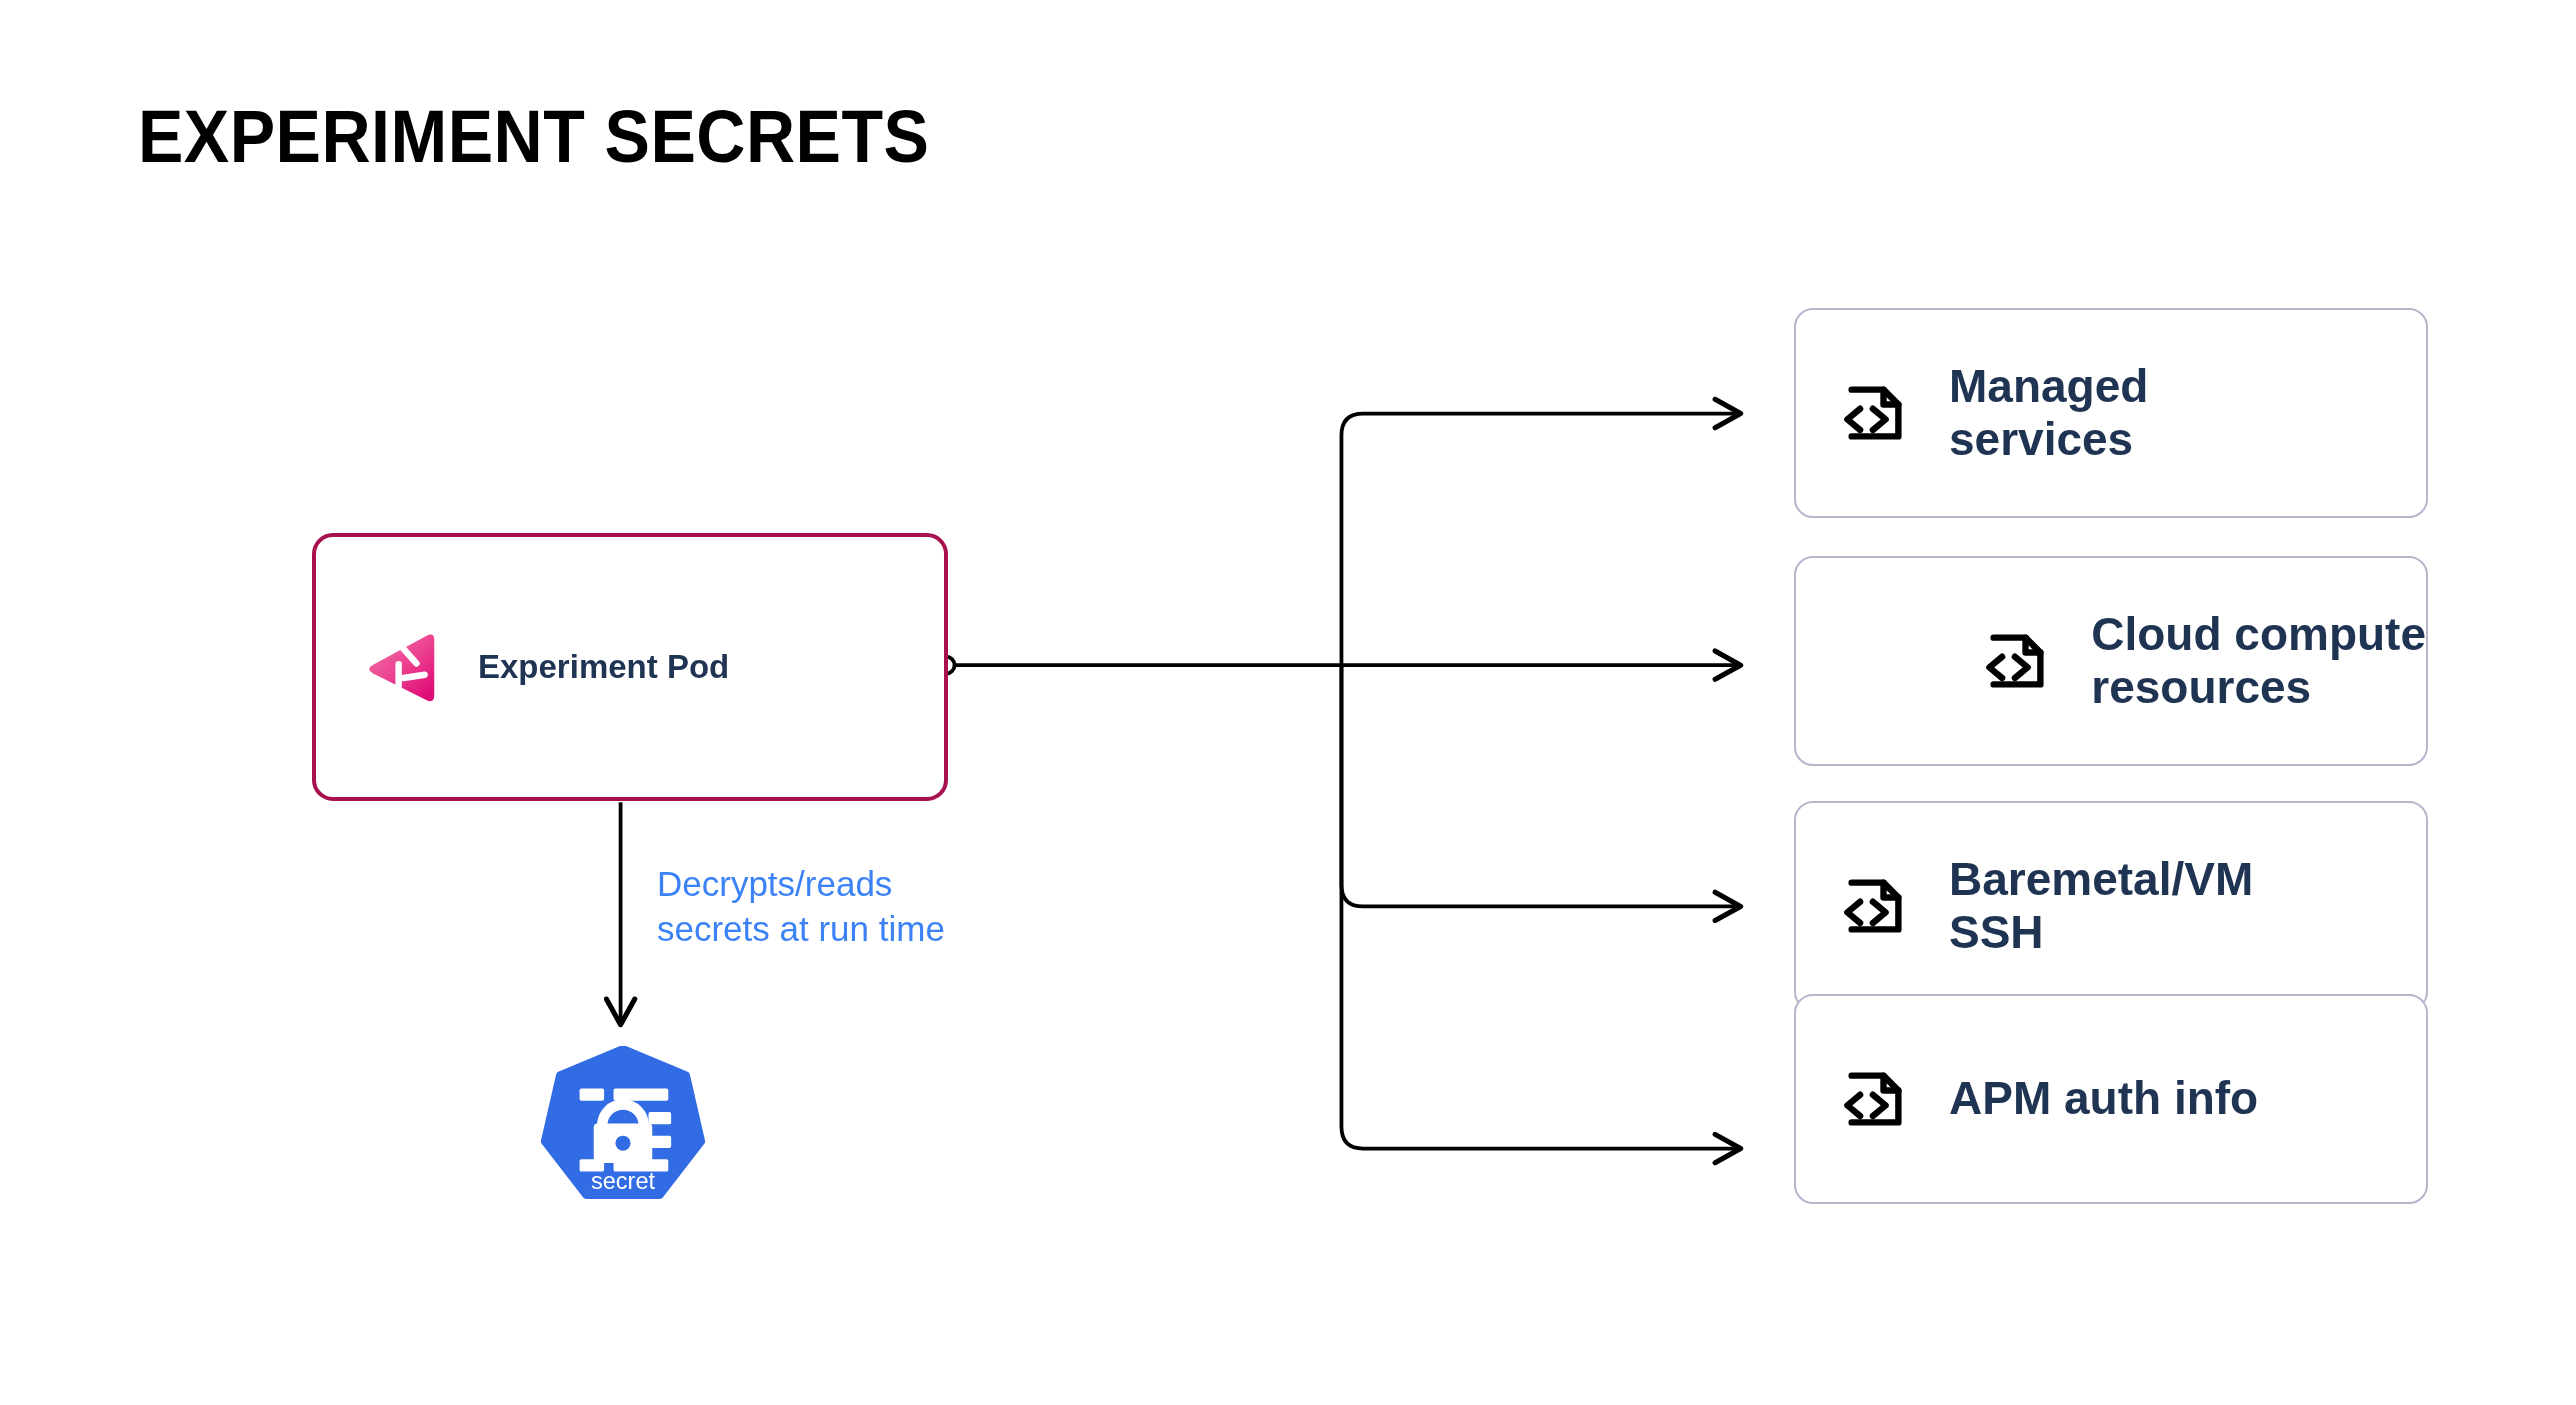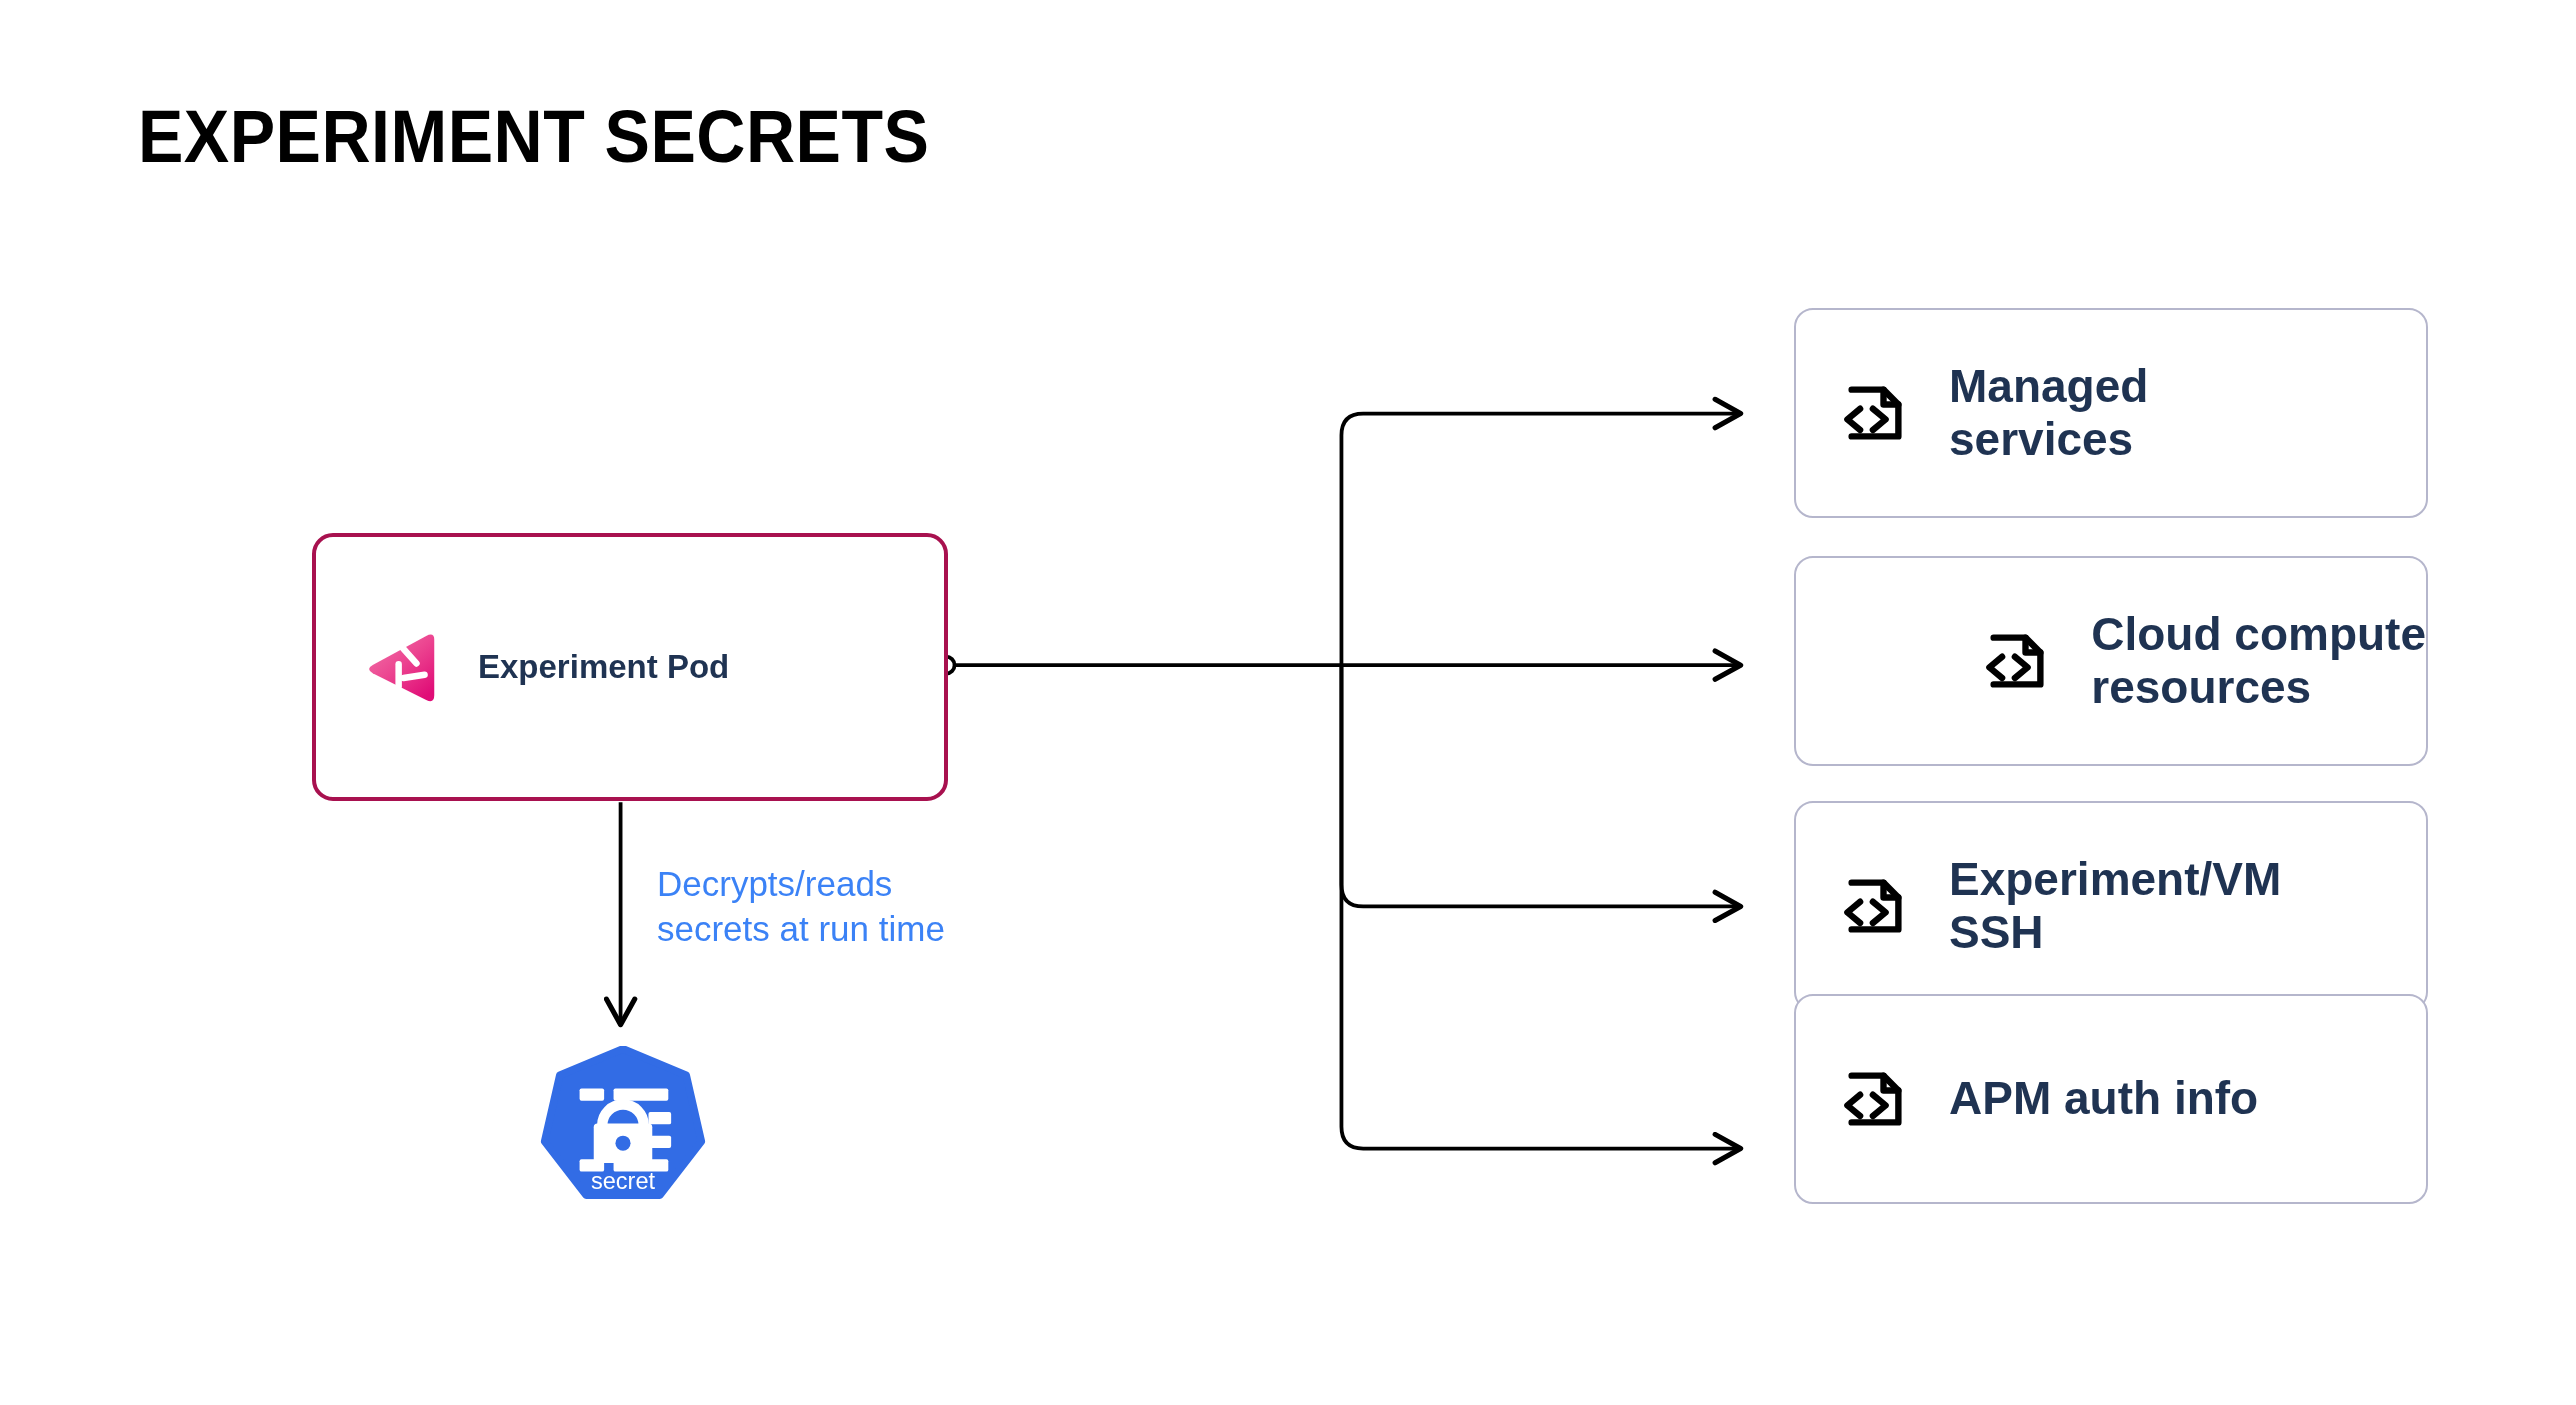--- a/index.html
+++ b/index.html
@@ -246,21 +246,21 @@
   </div>
 
   <div class="target-card" id="card-2">
     <svg class="card-icon" viewBox="0 0 64 64">
       <path d="M 10 10 L 40 10 L 54 24 L 54 54 L 10 54" fill="none" stroke="#000000" stroke-width="6" stroke-linecap="round" stroke-linejoin="round"></path>
       <path d="M 40 10 L 40 24 L 54 24" fill="none" stroke="#000000" stroke-width="6" stroke-linecap="round" stroke-linejoin="round"></path>
       <path d="M 18 28 L 6 38 L 18 48" fill="none" stroke="#000000" stroke-width="6" stroke-linecap="round" stroke-linejoin="round"></path>
       <path d="M 30 28 L 42 38 L 30 48" fill="none" stroke="#000000" stroke-width="6" stroke-linecap="round" stroke-linejoin="round"></path>
     </svg>
     <div class="card-label">
-      <div>Experiment/VM</div>
+      <div>Baremetal/VM</div>
       <div>SSH</div>
     </div>
   </div>
 
   <div class="target-card" id="card-3">
     <svg class="card-icon" viewBox="0 0 64 64">
       <path d="M 10 10 L 40 10 L 54 24 L 54 54 L 10 54" fill="none" stroke="#000000" stroke-width="6" stroke-linecap="round" stroke-linejoin="round"></path>
       <path d="M 40 10 L 40 24 L 54 24" fill="none" stroke="#000000" stroke-width="6" stroke-linecap="round" stroke-linejoin="round"></path>
       <path d="M 18 28 L 6 38 L 18 48" fill="none" stroke="#000000" stroke-width="6" stroke-linecap="round" stroke-linejoin="round"></path>
       <path d="M 30 28 L 42 38 L 30 48" fill="none" stroke="#000000" stroke-width="6" stroke-linecap="round" stroke-linejoin="round"></path>

